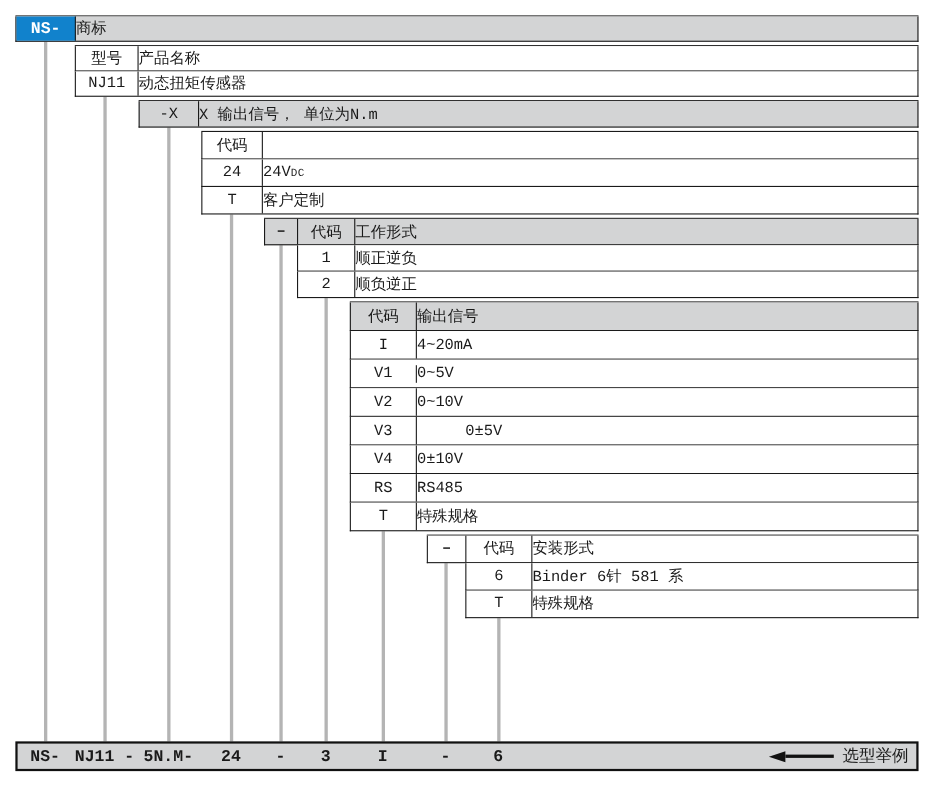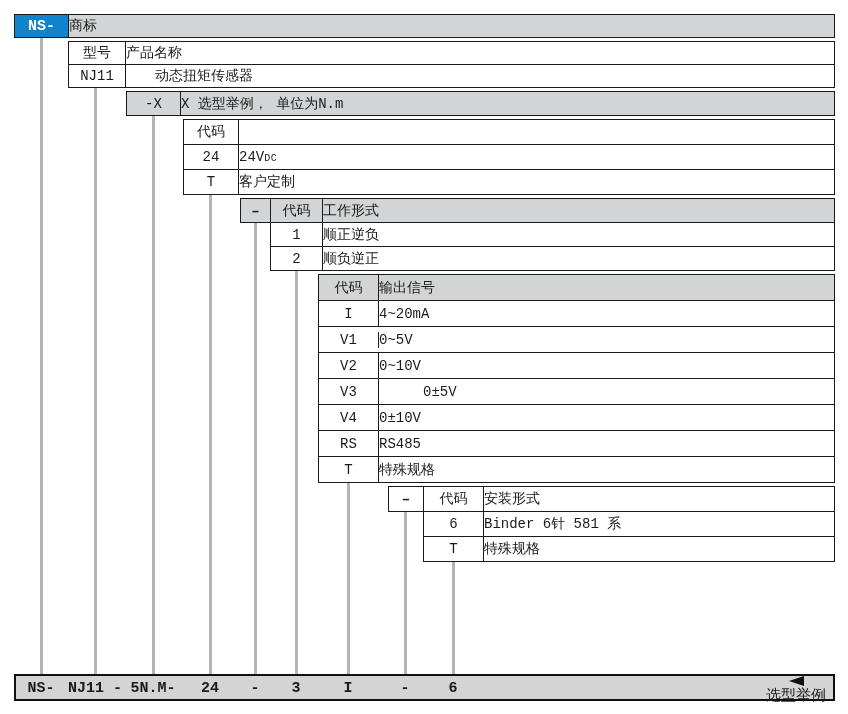--- a/index.html
+++ b/index.html
@@ -29,21 +29,21 @@
   .conn{position:absolute;width:3px;background:#b4b4b4;z-index:1;}
   
   .bar{
     position:absolute;left:14px;top:674px;width:821px;height:27px;box-sizing:border-box;
     background:#d3d4d5;border:2px solid #111111;z-index:3;
   }
   .token{
     position:absolute;top:50%;transform:translate(-50%,-50%);
     font-weight:bold;font-size:15px;white-space:pre;
   }
-  .arrow-wrap{position:absolute;right:7px;top:0;bottom:0;display:flex;align-items:center;flex-direction:column;}
+  .arrow-wrap{position:absolute;right:7px;top:0;bottom:0;display:flex;align-items:center;}
   .arrow-head{width:0;height:0;border-top:5.5px solid transparent;border-bottom:5.5px solid transparent;border-right:15px solid #111111;}
   .arrow-line{width:44px;height:2.5px;background:#111111;margin-right:8px;}
   .arrow-label{font-size:15px;}
 </style>
 </head>
 <body>
 
 <div class="canvas">
 
   <div class="conn" style="left:39.5px;top:37px;height:639px;"></div>
@@ -61,30 +61,30 @@
       <div class="cell brand-box" style="width:54px;">NS-</div>
       <div class="cell desc">商标</div>
     </div>
   </div>
 
   <div class="block" style="left:68px;top:41px;width:767px;">
     <div class="row" style="height:23px;">
       <div class="cell code" style="width:57px;">型号</div>
       <div class="cell desc">产品名称</div>
     </div>
-    <div class="row" style="height:23px;gap:29px;">
+    <div class="row" style="height:23px;">
       <div class="cell code" style="width:57px;">NJ11</div>
       <div class="cell desc">动态扭矩传感器</div>
     </div>
   </div>
 
   <div class="block" style="left:126px;top:91px;width:709px;">
     <div class="row gray" style="height:24px;">
       <div class="cell code" style="width:54px;">-X</div>
-      <div class="cell desc">X 选型举例， 单位为N.m</div>
+      <div class="cell desc">X 输出信号， 单位为N.m</div>
     </div>
   </div>
 
   <div class="block" style="left:183px;top:119px;width:652px;">
     <div class="row" style="height:25px;">
       <div class="cell code" style="width:55px;">代码</div>
     </div>
     <div class="row" style="height:25px;">
       <div class="cell code" style="width:55px;">24</div>
       <div class="cell desc">

